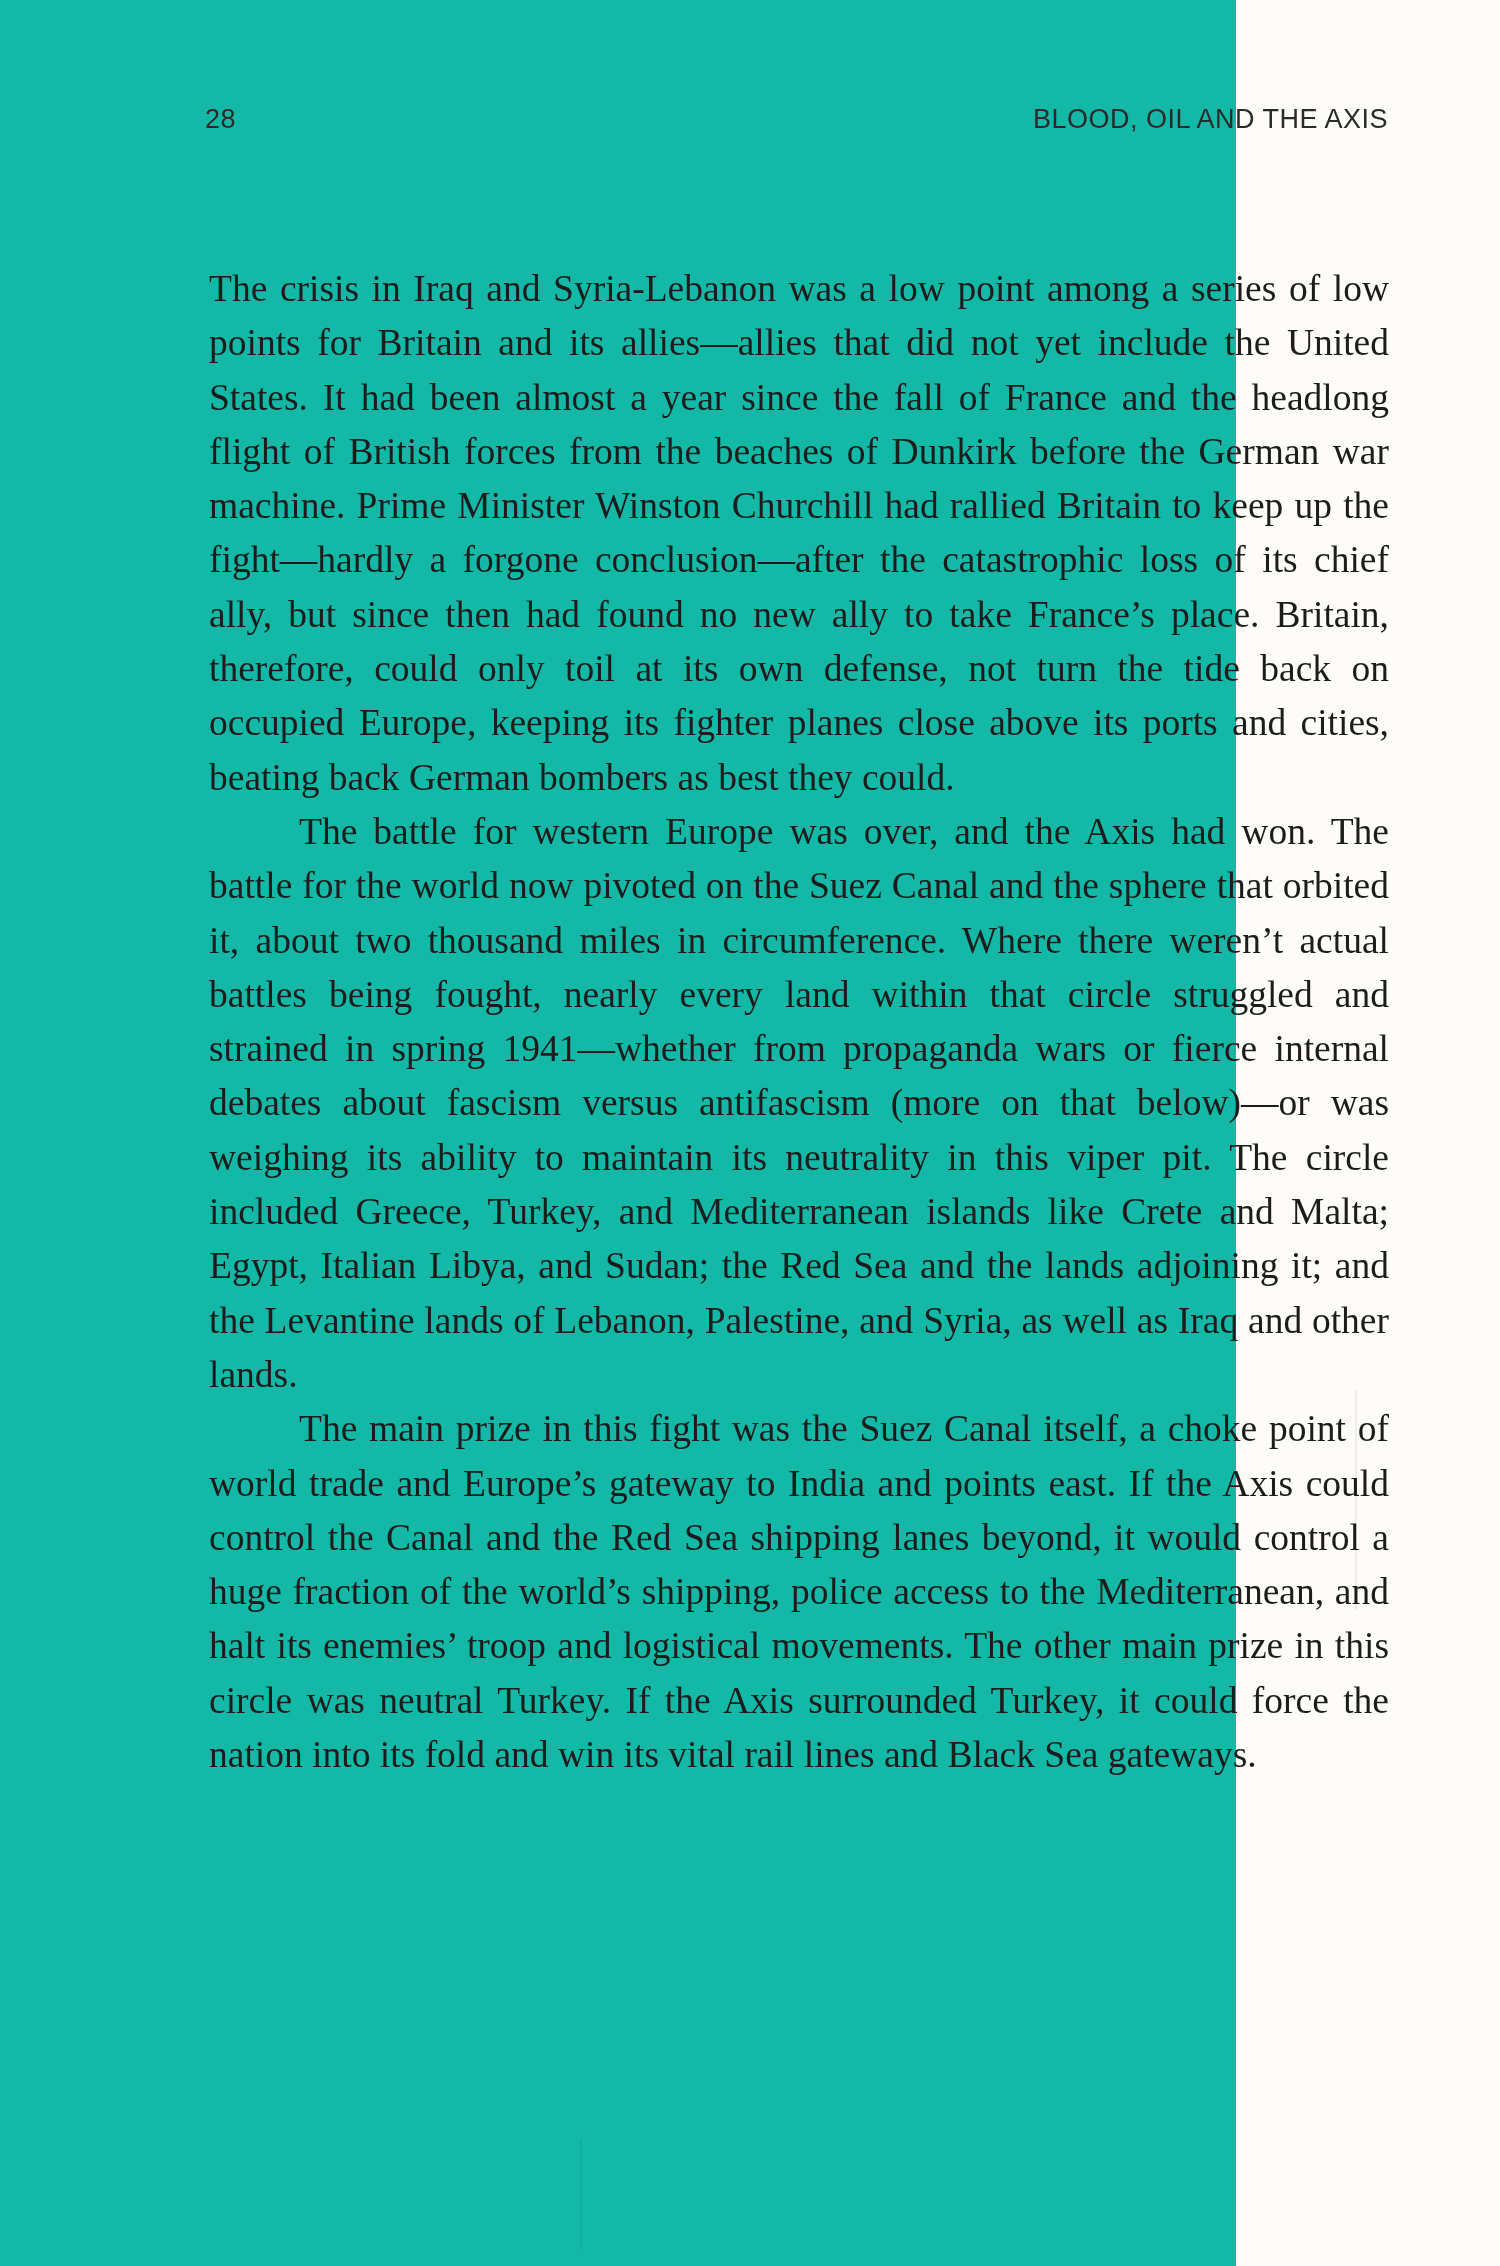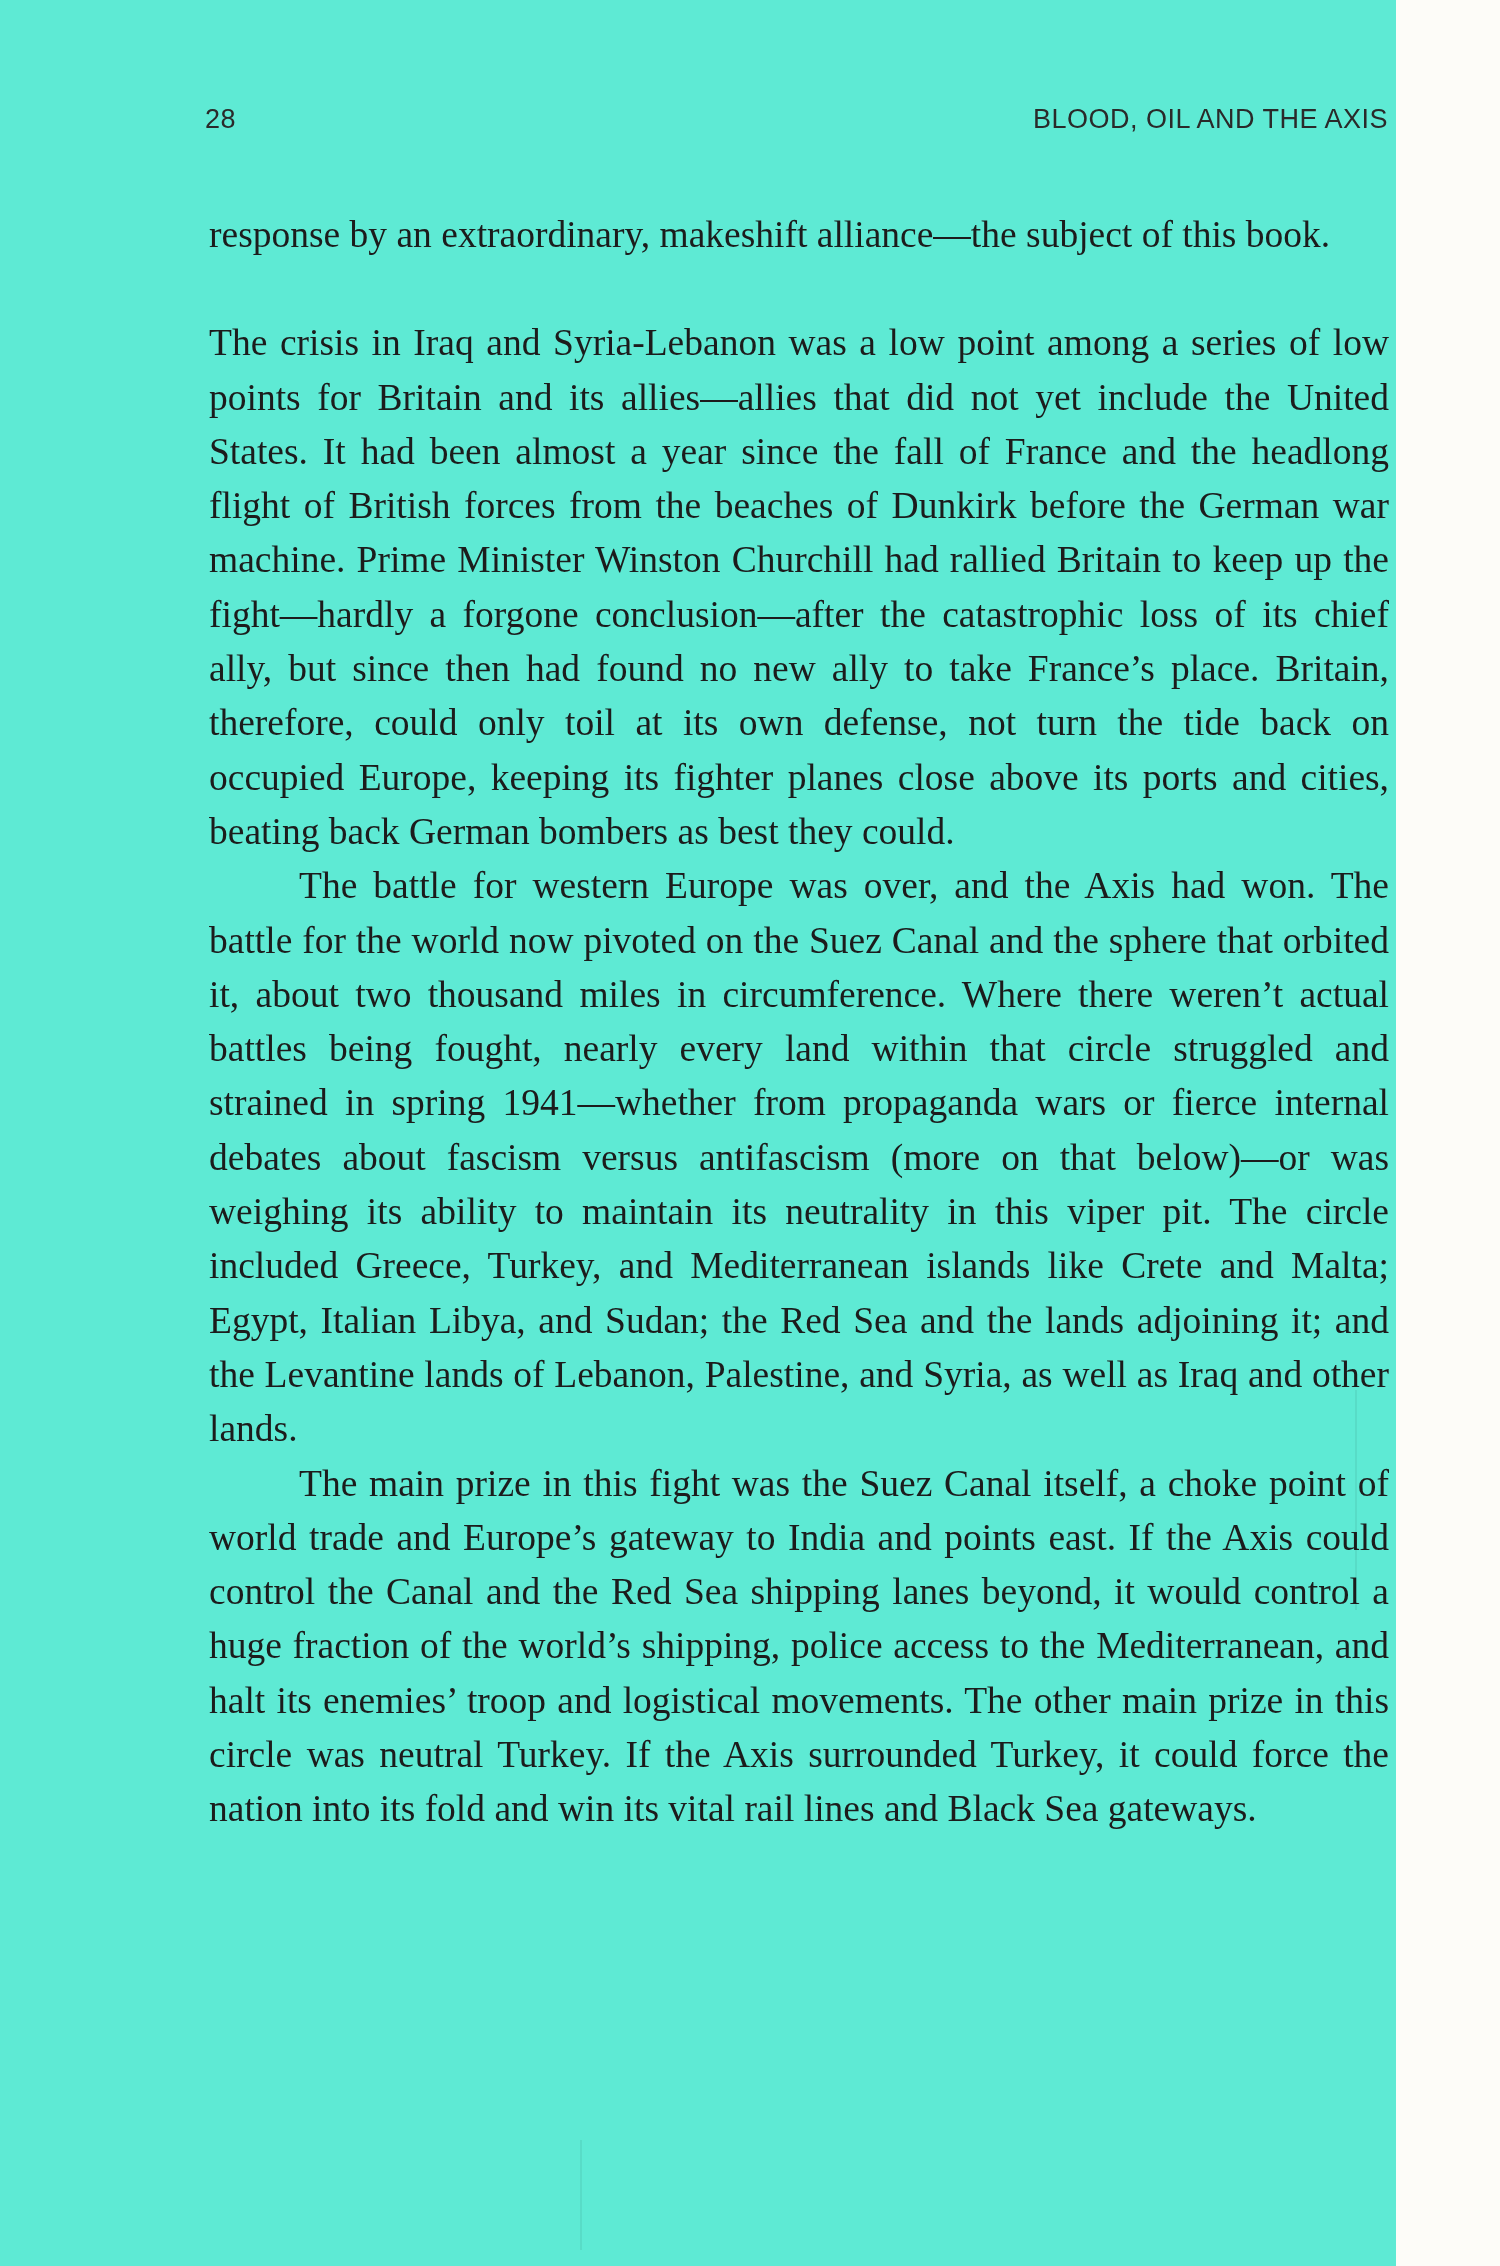--- a/index.html
+++ b/index.html
@@ -10,22 +10,22 @@
     body {
       width: 1500px;
       height: 2266px;
       position: relative;
       overflow: hidden;
       color: #1e1e1e;
     }
     .page {
       position: absolute;
       left: 0; top: 0;
-      width: 1396px; height: 2266px;
-      background: #5eead4;
+      width: 1236px; height: 2266px;
+      background: #14b8a6;
     }
     .running-head {
       position: absolute;
       top: 104px;
       left: 205px;
       width: 1183px;
       height: 40px;
       font-family: "Liberation Sans", "DejaVu Sans", sans-serif;
       font-size: 27px;
       letter-spacing: 0.5px;
@@ -76,21 +76,20 @@
 <body>
 
 <div class="page">
 
   <div class="running-head">
     <span class="page-number">28</span>
     <span class="book-title">BLOOD, OIL AND THE AXIS</span>
   </div>
 
   <div class="body-text">
-    <p>response by an extraordinary, makeshift alliance—the subject of this book.</p>
     <p class="section-break">The crisis in Iraq and Syria-Lebanon was a low point among a series of low points for Britain and its allies—allies that did not yet include the United States. It had been almost a year since the fall of France and the headlong flight of British forces from the beaches of Dunkirk before the German war machine. Prime Minister Winston Churchill had rallied Britain to keep up the fight—hardly a forgone conclusion—after the cat­astrophic loss of its chief ally, but since then had found no new ally to take France’s place. Britain, therefore, could only toil at its own defense, not turn the tide back on occupied Europe, keeping its fighter planes close above its ports and cities, beating back German bombers as best they could.</p>
     <p class="indent">The battle for western Europe was over, and the Axis had won. The battle for the world now pivoted on the Suez Canal and the sphere that orbited it, about two thousand miles in circumference. Where there weren’t actual battles being fought, nearly every land within that circle struggled and strained in spring 1941—whether from propaganda wars or fierce internal debates about fascism versus antifascism (more on that below)—or was weighing its ability to maintain its neutrality in this viper pit. The circle included Greece, Turkey, and Mediterranean islands like Crete and Malta; Egypt, Italian Libya, and Sudan; the Red Sea and the lands adjoining it; and the Levantine lands of Lebanon, Palestine, and Syria, as well as Iraq and other lands.</p>
     <p class="indent">The main prize in this fight was the Suez Canal itself, a choke point of world trade and Europe’s gateway to India and points east. If the Axis could control the Canal and the Red Sea shipping lanes beyond, it would control a huge fraction of the world’s shipping, police access to the Mediterranean, and halt its enemies’ troop and logistical movements. The other main prize in this circle was neutral Turkey. If the Axis surrounded Turkey, it could force the nation into its fold and win its vital rail lines and Black Sea gateways.</p>
   </div>
 
   <div class="gutter-mark" style="left:1355px; top:1390px; height:220px;"></div>
   <div class="gutter-mark" style="left:580px; top:2140px; height:110px;"></div>
 </div>
 
 </body></html>

